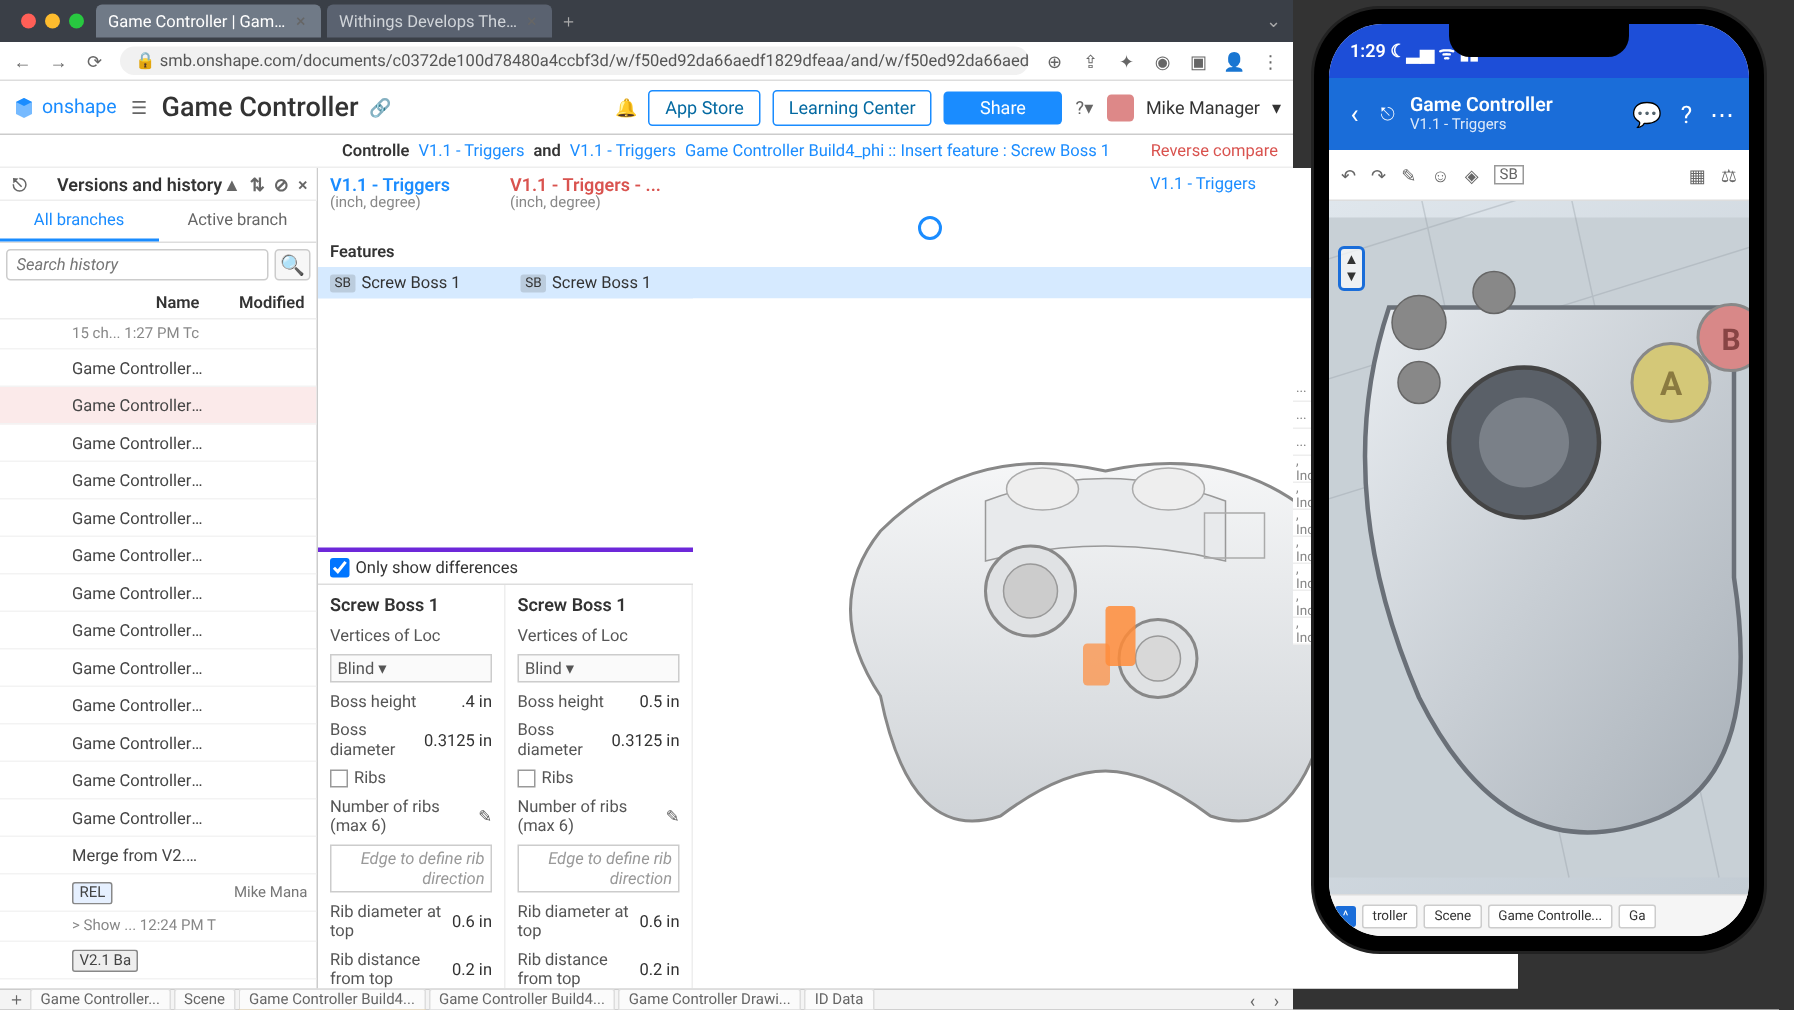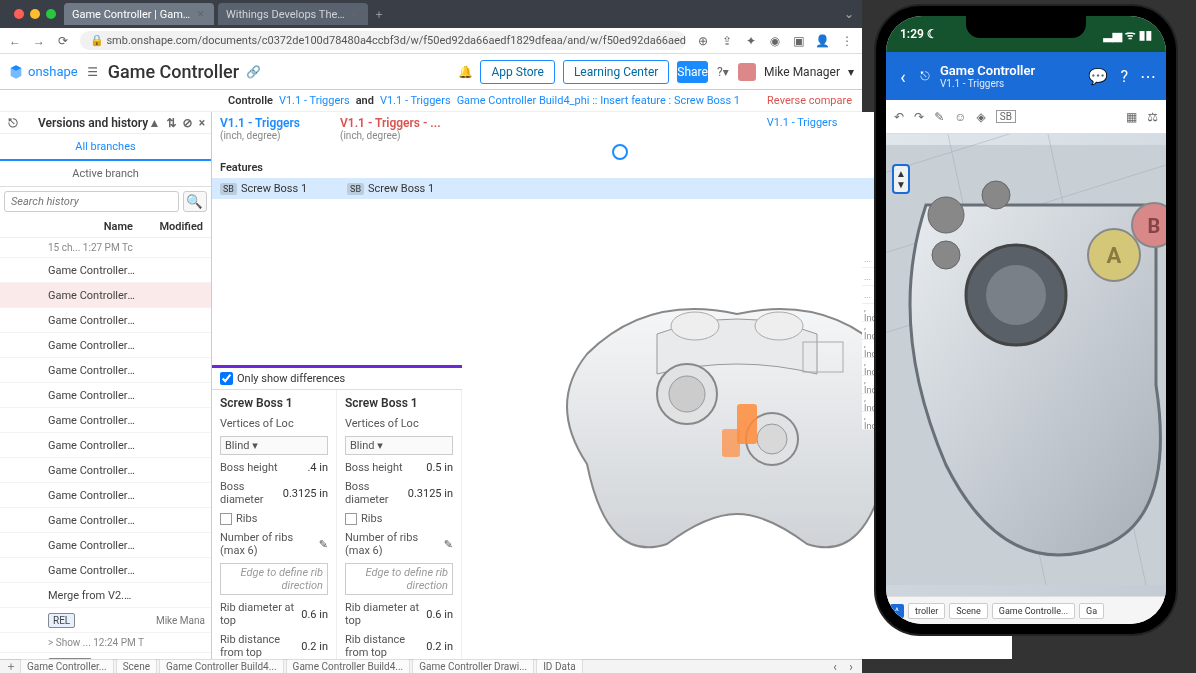--- a/index.html
+++ b/index.html
@@ -18,35 +18,35 @@
 .urlbar .url{ flex:1; background:#f1f1f1; border-radius:12px; padding:3px 10px; font-size:11px; color:#555; white-space:nowrap; overflow:hidden;}
 .ico{width:14px;height:14px;display:inline-flex;align-items:center;justify-content:center;color:#666;font-size:12px;}
 
 
 .apphdr{height:36px;background:#fff;border-bottom:1px solid #ccc;display:flex;align-items:center;padding:0 8px;gap:8px;}
 .logo{display:flex;align-items:center;gap:4px;font-size:13px;color:#1a8cff;}
 .logo svg{width:16px;height:16px;}
 .title{font-size:18px;color:#333;font-weight:500;}
 .spacer{flex:1;}
 .btn-outline{border:1px solid #1a8cff;color:#0369a1;background:#fff;padding:4px 10px;border-radius:3px;font-size:12px;}
-.btn-primary{background:#1a8cff;color:#fff;border:none;padding:4px 0;border-radius:3px;font-size:12px;}
+.btn-primary{background:#1a8cff;color:#fff;border:none;padding:4px 24px;border-radius:3px;font-size:12px;}
 .avatar{width:18px;height:18px;border-radius:3px;background:#d88;display:inline-block;}
 
 
 .cmpbar{height:22px;background:#fff;border-bottom:1px solid #eee;display:flex;align-items:center;padding:0 10px;font-size:11px;gap:6px;}
 .cmpbar .lbl{font-weight:600;}
 .cmpbar .lnk{color:#1a8cff;}
 .cmpbar .lnk.red{color:#d9534f;}
 
 
 .workarea{display:flex;height:calc(673px - 28px - 26px - 36px - 22px - 14px);}
 .vpanel{width:212px;border-right:1px solid #ccc;background:#fff;display:flex;flex-direction:column;}
 .vtitlebar{height:22px;display:flex;align-items:center;padding:0 6px;font-size:12px;font-weight:600;border-bottom:1px solid #eee;background:#fff;}
 .vtitlebar .icons{margin-left:auto;display:flex;gap:6px;color:#666;}
-.vtabs{display:flex;font-size:11px;border-bottom:1px solid #ddd;flex-direction:column;}
+.vtabs{display:flex;font-size:11px;border-bottom:1px solid #ddd;}
 .vtab{flex:1;text-align:center;padding:6px 0;color:#666;}
 .vtab.active{color:#1a8cff;border-bottom:2px solid #1a8cff;}
 .vsearch{display:flex;padding:4px;gap:4px;}
 .vsearch input{flex:1;border:1px solid #ccc;border-radius:3px;padding:3px 6px;font-size:11px;font-style:italic;color:#888;}
 .vsearch button{border:1px solid #ccc;background:#f7f7f7;width:24px;border-radius:3px;}
 .vheaderrow{display:flex;font-size:11px;font-weight:600;padding:4px 8px;border-bottom:1px solid #eee;}
 .vheaderrow .c1{flex:1;text-align:right;}
 .vheaderrow .c2{width:70px;text-align:right;}
 .vlist{flex:1;overflow:hidden;}
 .vrow{display:flex;align-items:center;padding:4px 6px;font-size:11px;border-bottom:1px solid #f3f3f3;position:relative;}
@@ -95,21 +95,21 @@
 .btab{padding:1px 6px;background:#fbfbfb;border:1px solid #ddd;color:#666;border-radius:2px 2px 0 0;white-space:nowrap;}
 .btab.active{border-bottom:2px solid #ffa500;}
 
 
 .status{height:14px;background:#fff;font-size:9px;color:#888;padding:0 8px;display:flex;align-items:center;border-top:1px solid #eee;}
 
 
 .phone{position:absolute;left:876px;top:6px;width:300px;height:628px;background:#000;border-radius:44px;padding:10px;box-shadow:0 0 0 2px #222;}
 .screen{width:100%;height:100%;background:#fff;border-radius:36px;overflow:hidden;position:relative;display:flex;flex-direction:column;}
 .notch{position:absolute;top:0;left:50%;transform:translateX(-50%);width:120px;height:22px;background:#000;border-radius:0 0 14px 14px;z-index:10;}
-.pstatus{height:36px;background:#14532d;color:#fff;display:flex;align-items:center;justify-content:space-between;padding:0 14px;font-size:12px;font-weight:600;}
+.pstatus{height:36px;background:#1d4ed8;color:#fff;display:flex;align-items:center;padding:0 14px;font-size:12px;font-weight:600;}
 .pheader{height:48px;background:#1a6dd9;color:#fff;display:flex;align-items:center;padding:0 10px;gap:8px;}
 .pheader .ptitle{font-size:13px;font-weight:600;}
 .pheader .psub{font-size:10px;opacity:.85;}
 .pheader .picons{margin-left:auto;display:flex;gap:12px;font-size:16px;}
 .ptoolbar{height:34px;background:#fff;border-bottom:1px solid #ddd;display:flex;align-items:center;padding:0 8px;gap:10px;color:#666;}
 .pview{flex:1;background:linear-gradient(135deg,#dfe6ec 0%,#c3ccd4 100%);position:relative;overflow:hidden;}
 .pbottom{height:28px;background:#f5f5f5;border-top:1px solid #ddd;display:flex;align-items:center;font-size:9px;gap:4px;padding:0 4px;}
 .pbtab{padding:2px 6px;background:#fff;border:1px solid #ccc;border-radius:2px;}
 
 

